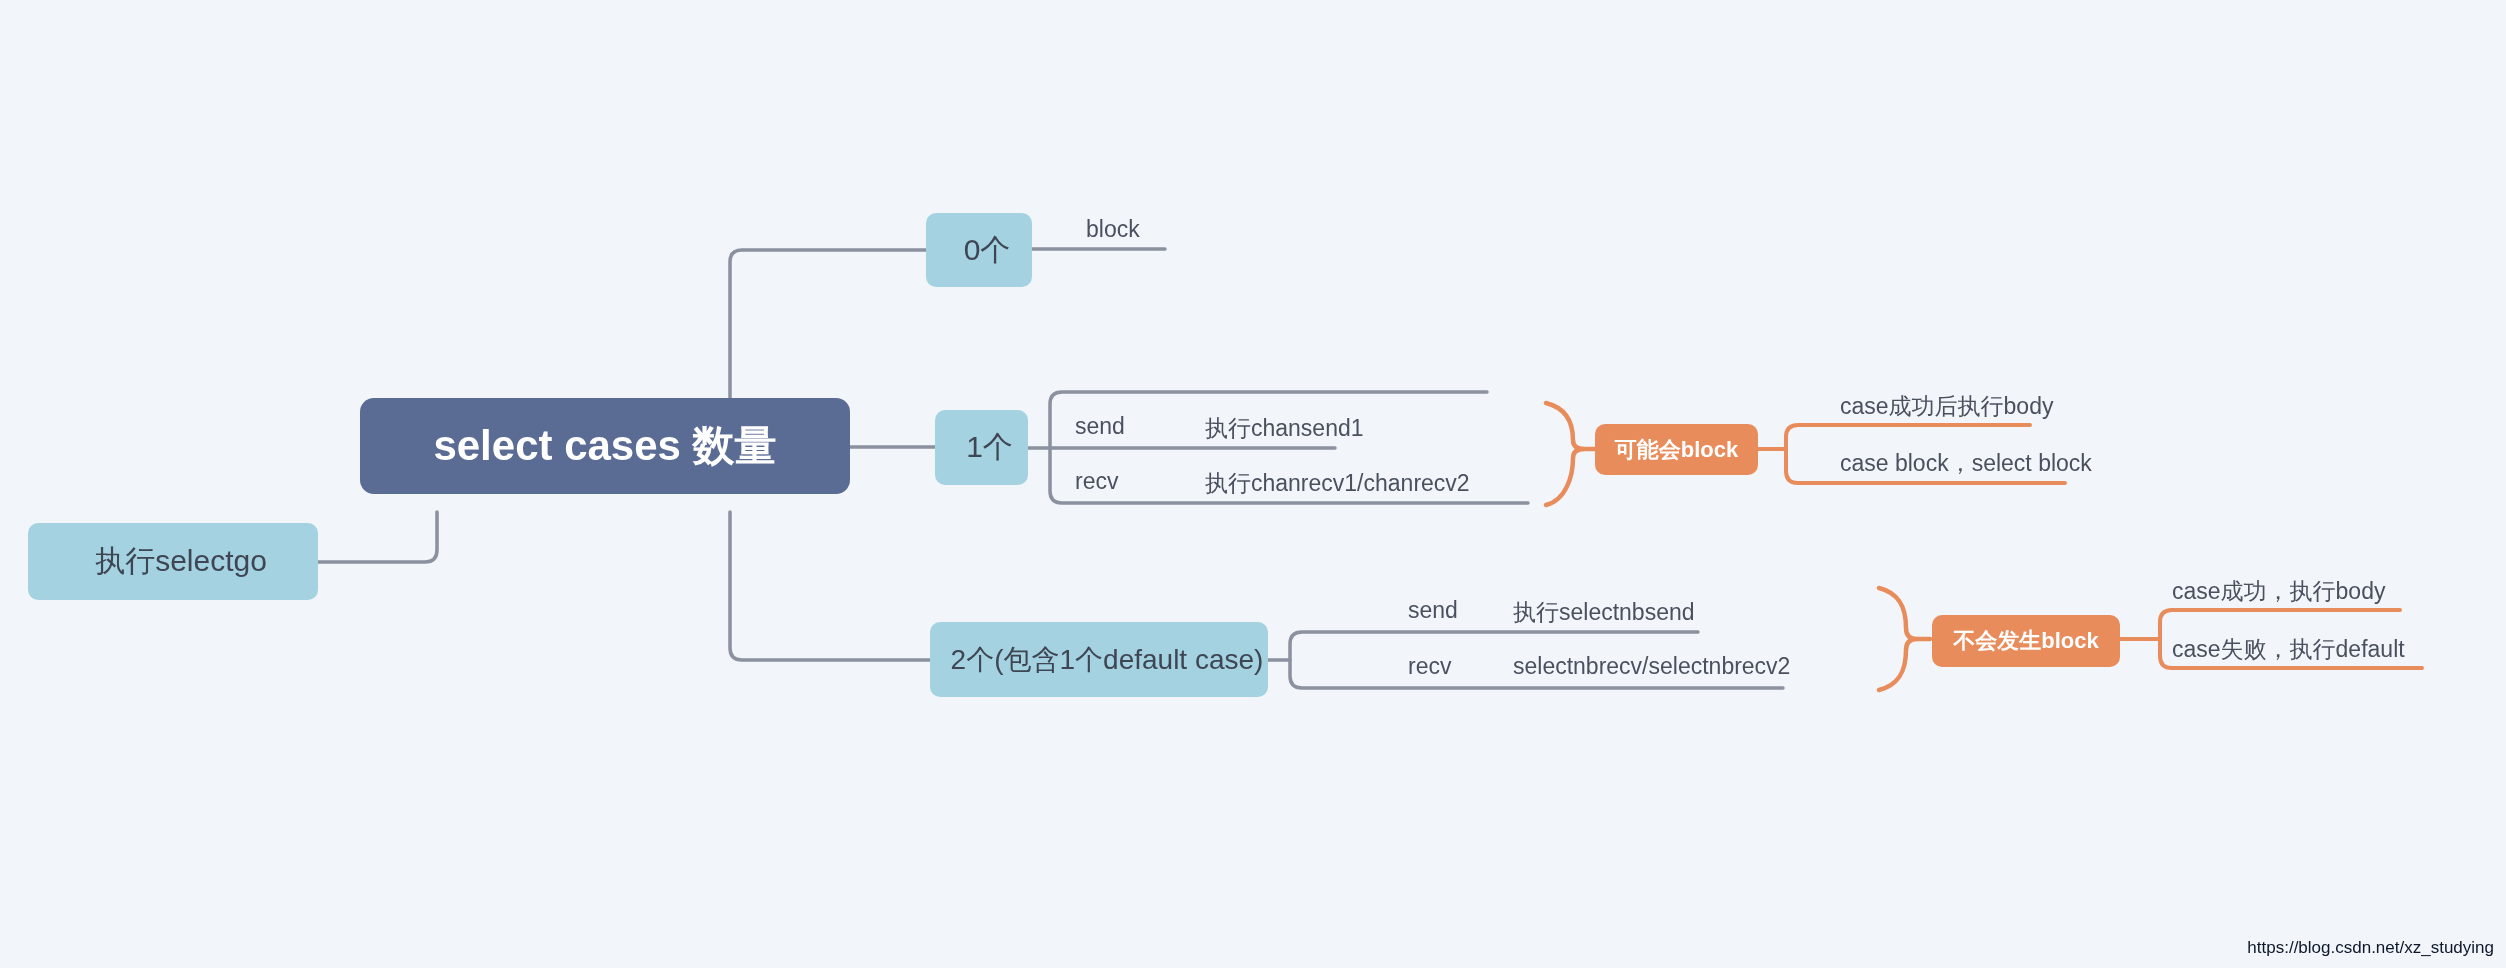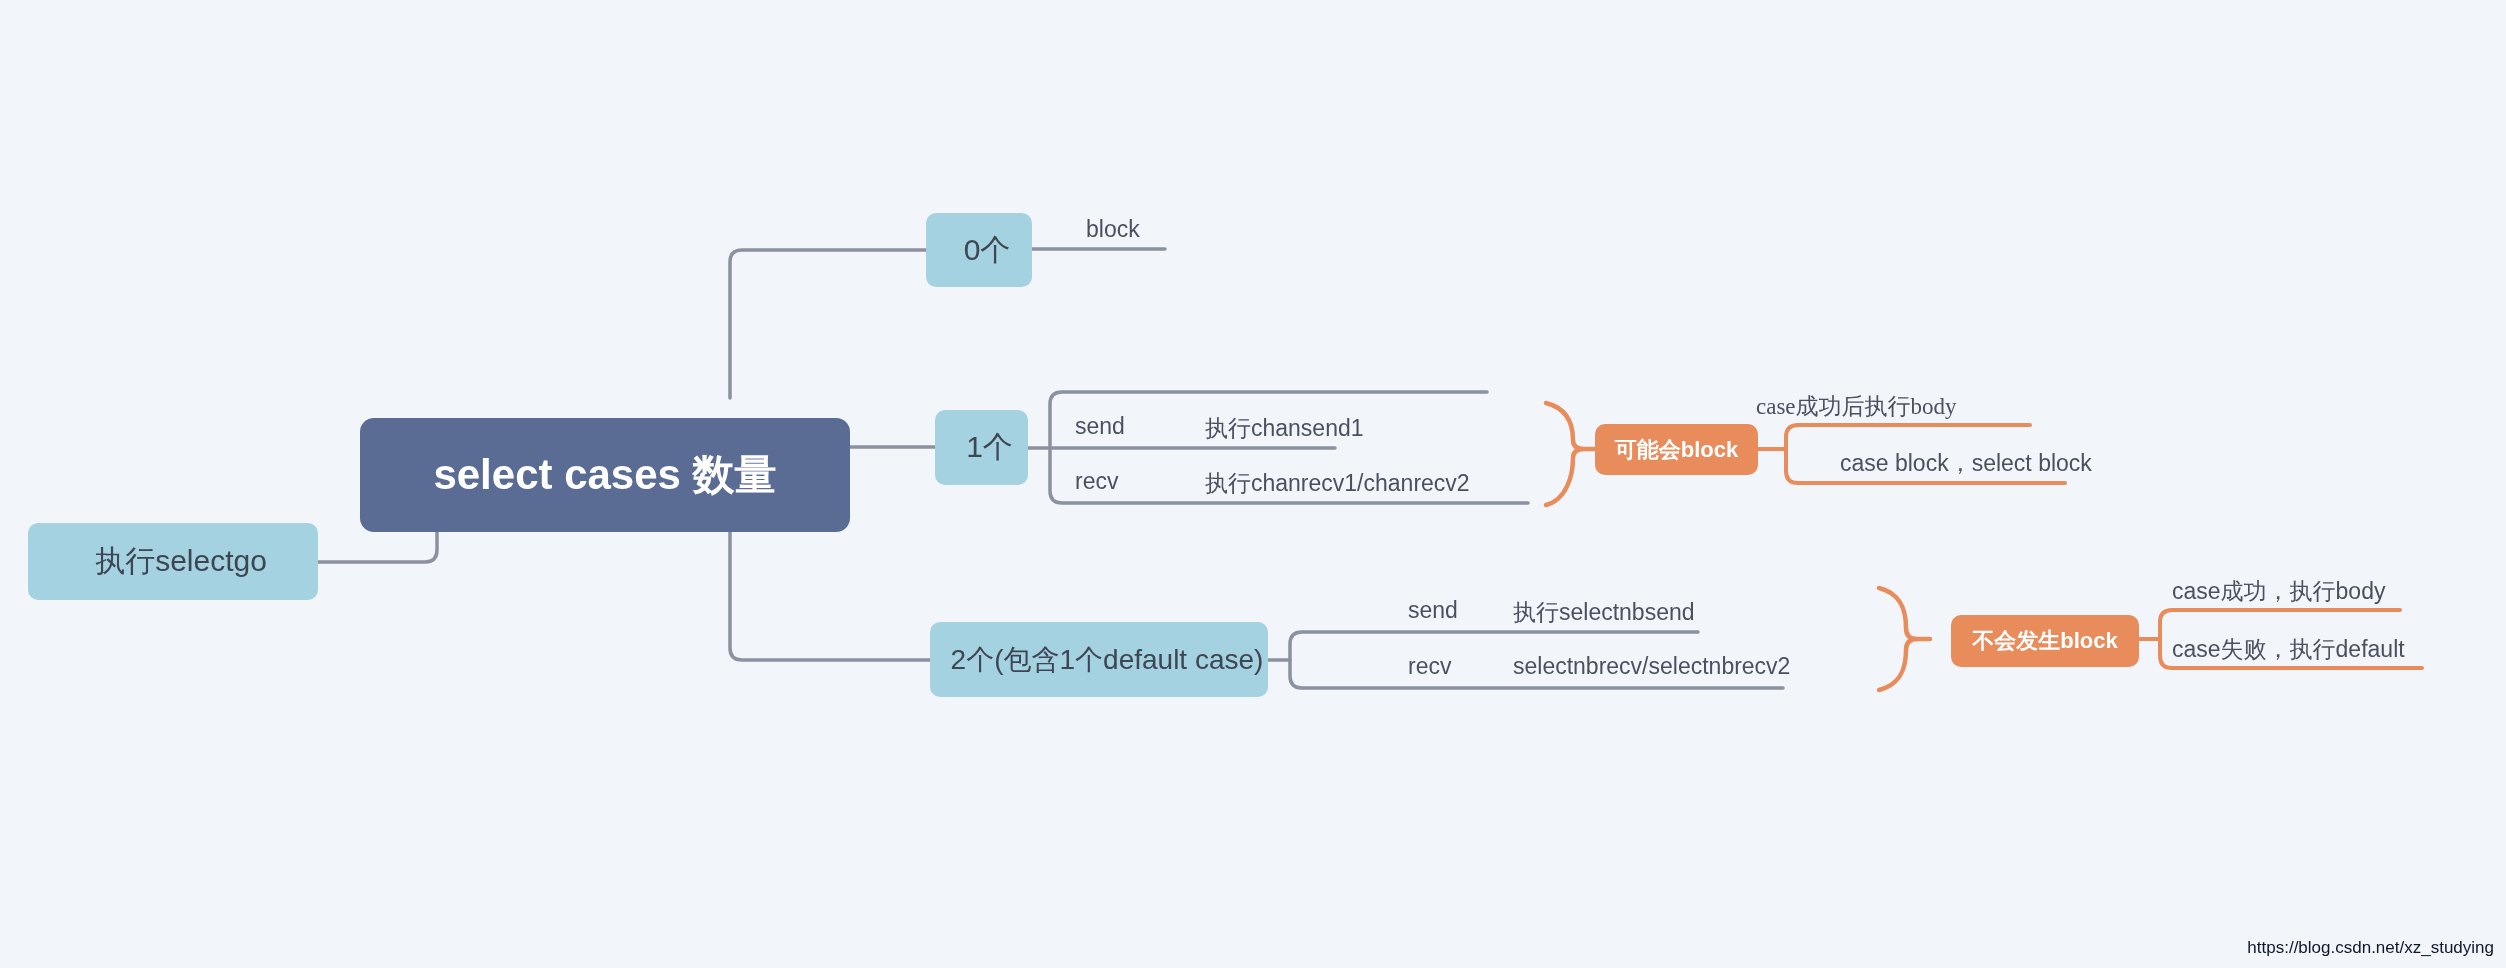--- a/index.html
+++ b/index.html
@@ -43,52 +43,52 @@
     <path class="w-orange" d="M 2030 425 L 1798 425 Q 1786 425 1786 437 L 1786 471 Q 1786 483 1798 483 L 2065 483" stroke="#e98c5b"></path>
     <path class="w-orange" d="M 1758 449 L 1786 449" stroke="#e98c5b"></path>
     <path class="w-brace" d="M 1879 588 C 1899 593 1906 607 1906 628 Q 1906 639 1917 639 Q 1906 639 1906 650 C 1906 671 1899 685 1879 690" stroke="#e98c5b"></path>
     <path class="w-brace" d="M 1917 639 L 1930 639" stroke="#e98c5b"></path>
     <path class="w-orange" d="M 2400 610 L 2172 610 Q 2160 610 2160 622 L 2160 656 Q 2160 668 2172 668 L 2422 668" stroke="#e98c5b"></path>
     <path class="w-orange" d="M 2120 639 L 2160 639" stroke="#e98c5b"></path>
   </svg>
 
   <div class="node blue" style="left:28px;top:523px;width:290px;height:77px;">执行selectgo</div>
 
-  <div class="node root" style="left:360px;top:398px;width:490px;height:114px;margin-top:20px;">select cases 数量</div>
+  <div class="node root" style="left:360px;top:398px;width:490px;height:96px;">select cases 数量</div>
 
   <div class="node blue" style="left:926px;top:213px;width:106px;height:74px;">0个</div>
 
   <div class="leaf" style="left:1086px;top:216px;">block</div>
 
   <div class="node blue" style="left:935px;top:410px;width:93px;height:75px;">1个</div>
 
   <div class="row" style="left:1075px;top:413px;">
     <span class="key1">send</span>
     <span>执行chansend1</span>
   </div>
   <div class="row" style="left:1075px;top:468px;">
     <span class="key1">recv</span>
     <span>执行chanrecv1/chanrecv2</span>
   </div>
 
   <div class="node orange-box" style="left:1595px;top:424px;width:163px;height:51px;">可能会block</div>
 
-  <div class="leaf" style="left:1756px;top:391px;font-family:Liberation Serif, serif;">case成功后执行body</div>
+  <div class="leaf" style="left:1840px;top:391px;">case成功后执行body</div>
   <div class="leaf" style="left:1840px;top:448px;">case block，select block</div>
 
   <div class="node blue" style="left:930px;top:622px;width:338px;height:75px;font-size:28px;">2个(包含1个default case)</div>
 
   <div class="row" style="left:1408px;top:597px;">
     <span class="key2">send</span>
     <span>执行selectnbsend</span>
   </div>
   <div class="row" style="left:1408px;top:653px;">
     <span class="key2">recv</span>
     <span>selectnbrecv/selectnbrecv2</span>
   </div>
 
-  <div class="node orange-box" style="left:1932px;top:615px;width:188px;height:52px;margin-left:19px;">不会发生block</div>
+  <div class="node orange-box" style="left:1932px;top:615px;width:188px;height:52px;">不会发生block</div>
 
   <div class="leaf" style="left:2172px;top:576px;">case成功，执行body</div>
   <div class="leaf" style="left:2172px;top:634px;">case失败，执行default</div>
 
   <div class="watermark">https://blog.csdn.net/xz_studying</div>
 </div>
 
 </body></html>

